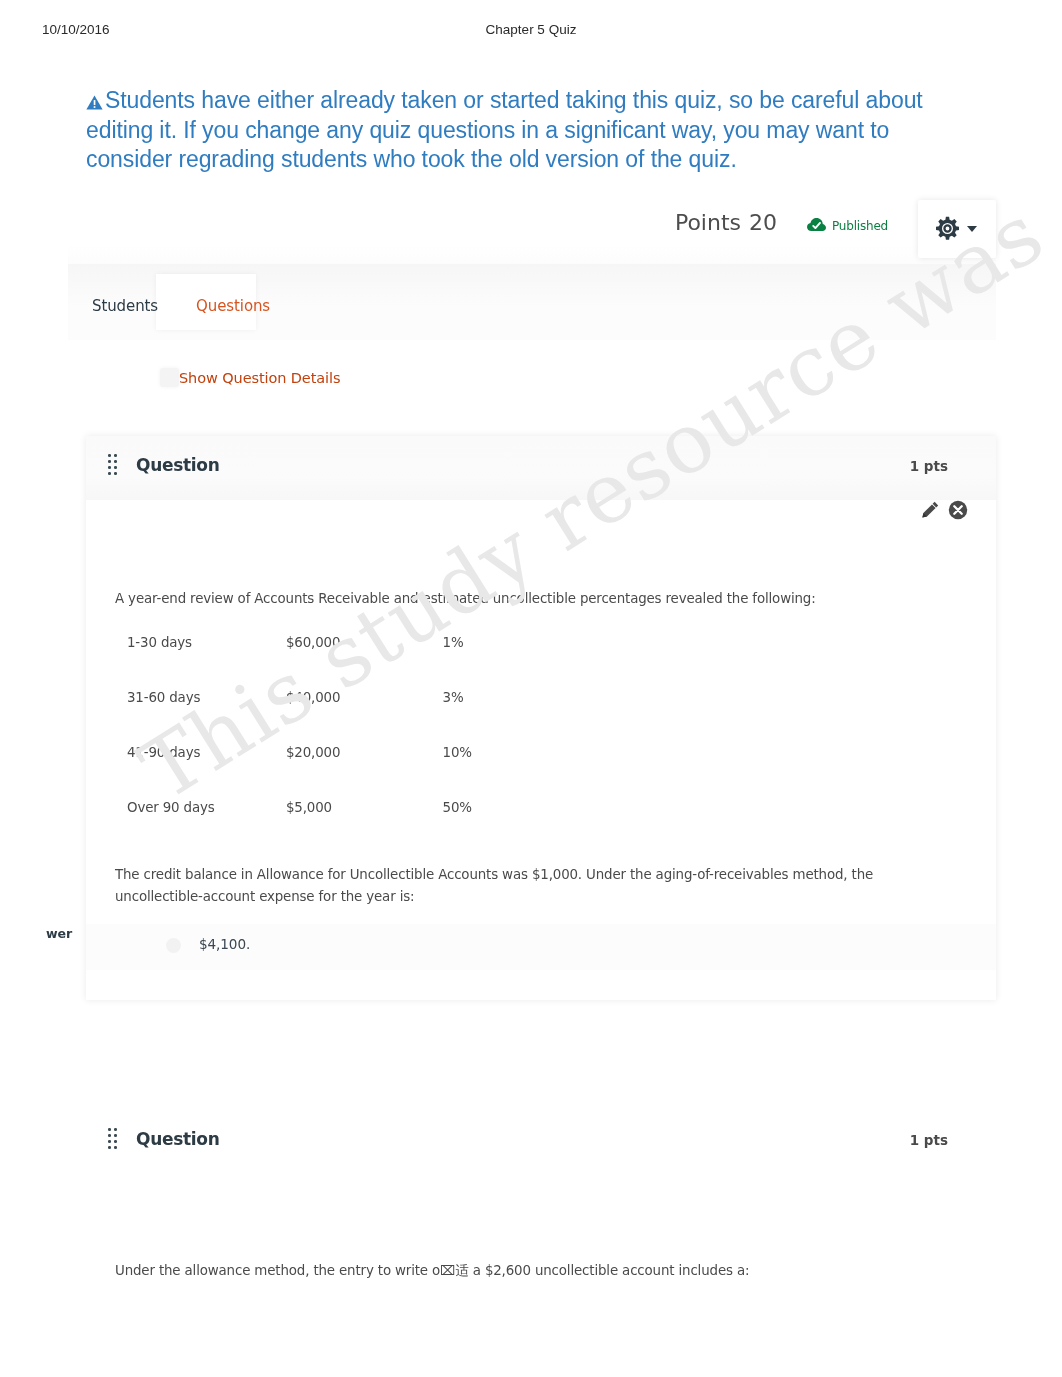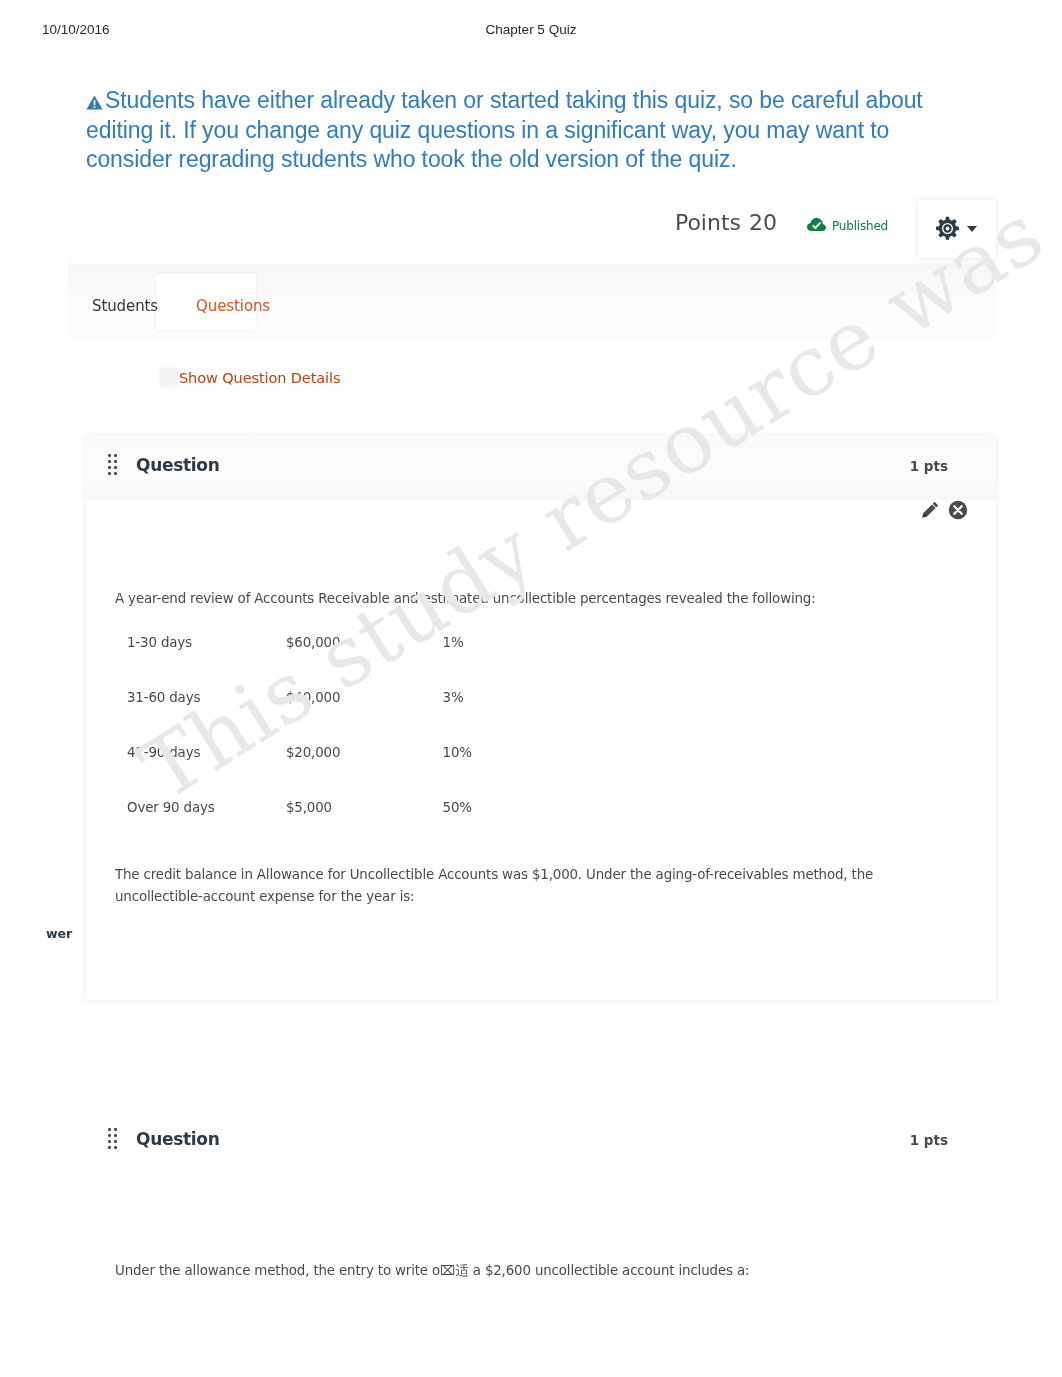--- a/index.html
+++ b/index.html
@@ -477,20 +477,24 @@
           <td class="c1">Over 90 days</td>
           <td class="c2">$5,000</td>
           <td class="c3">50%</td>
         </tr>
       </tbody>
     </table>
 
     <div class="q-prompt" id="q1-prompt2">The credit balance in Allowance for Uncollectible Accounts was $1,000. Under the aging-of-receivables method, the uncollectible-account expense for the year is:</div>
 
     <div class="answers">
+      <div class="ans-row">
+        <span class="ans-radio"></span>
+        <span class="ans-text">$4,100.</span>
+      </div>
 
     </div>
   </div>
 </div>
 
 <div class="correct-flag">wer</div>
 
 <div class="qcard" id="qcard2">
   <div class="qhead">
     <span class="drag-handle">

